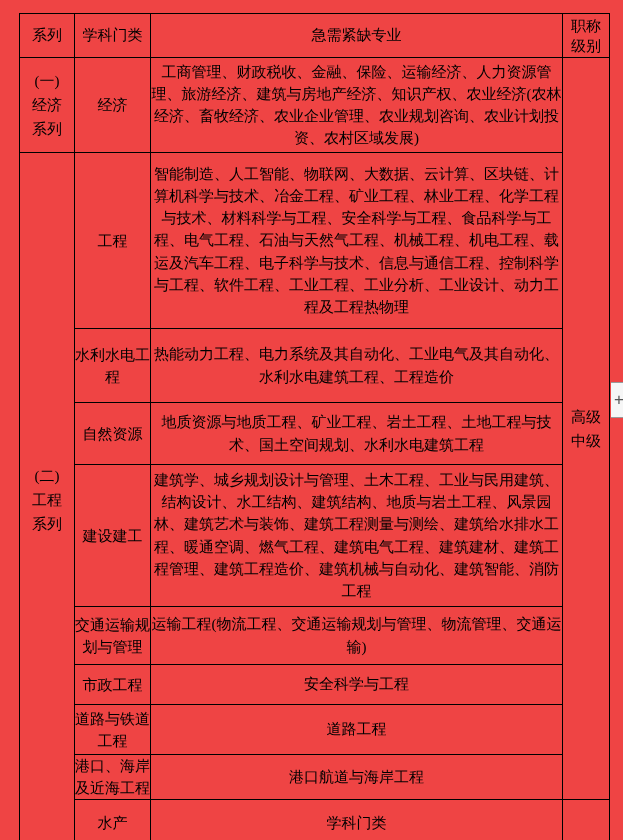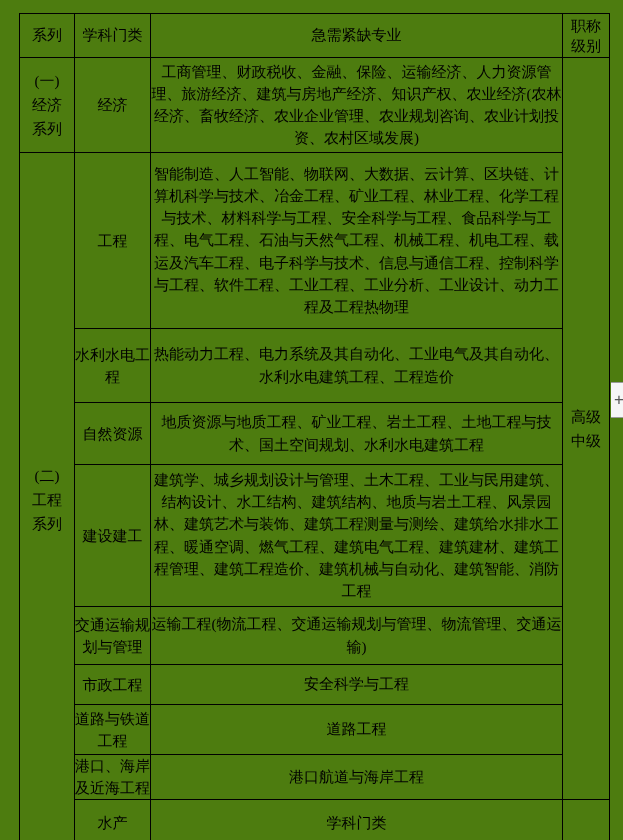--- a/index.html
+++ b/index.html
@@ -1,19 +1,19 @@
 <!DOCTYPE html>
 <html><head>
 <meta charset="utf-8">
 <style>
   html,body{margin:0;padding:0;background:#ffffff;}
   .screen{
     position:relative;
     width:623px;height:840px;
-    background:#4d7c0f;
+    background:#ef4444;
     overflow:hidden;
     font-family:"Liberation Serif","DejaVu Serif",serif;
     color:#000000;
   }
   table.majors-table{
     position:absolute;left:19px;top:13px;
     width:590px;
     border-collapse:collapse;
     table-layout:fixed;
   }

